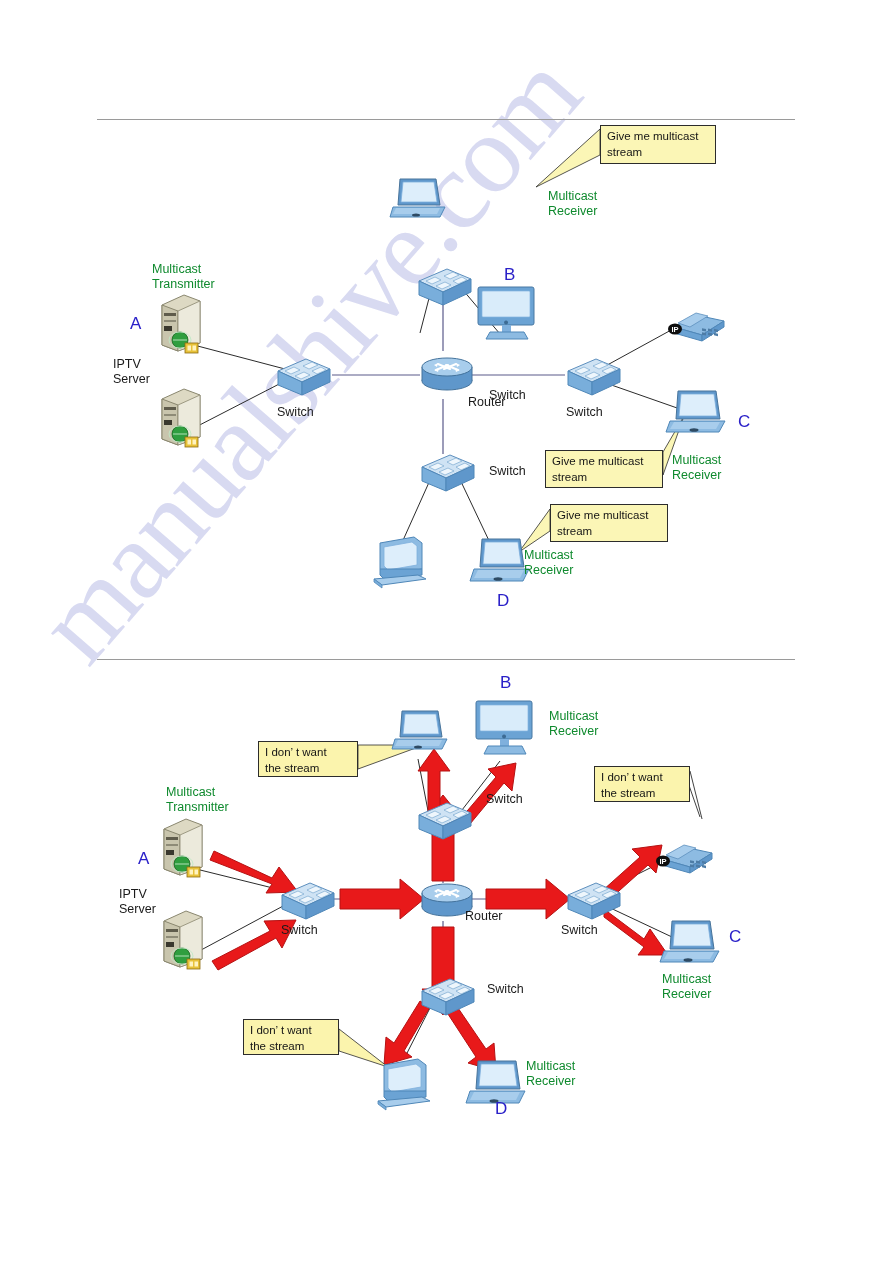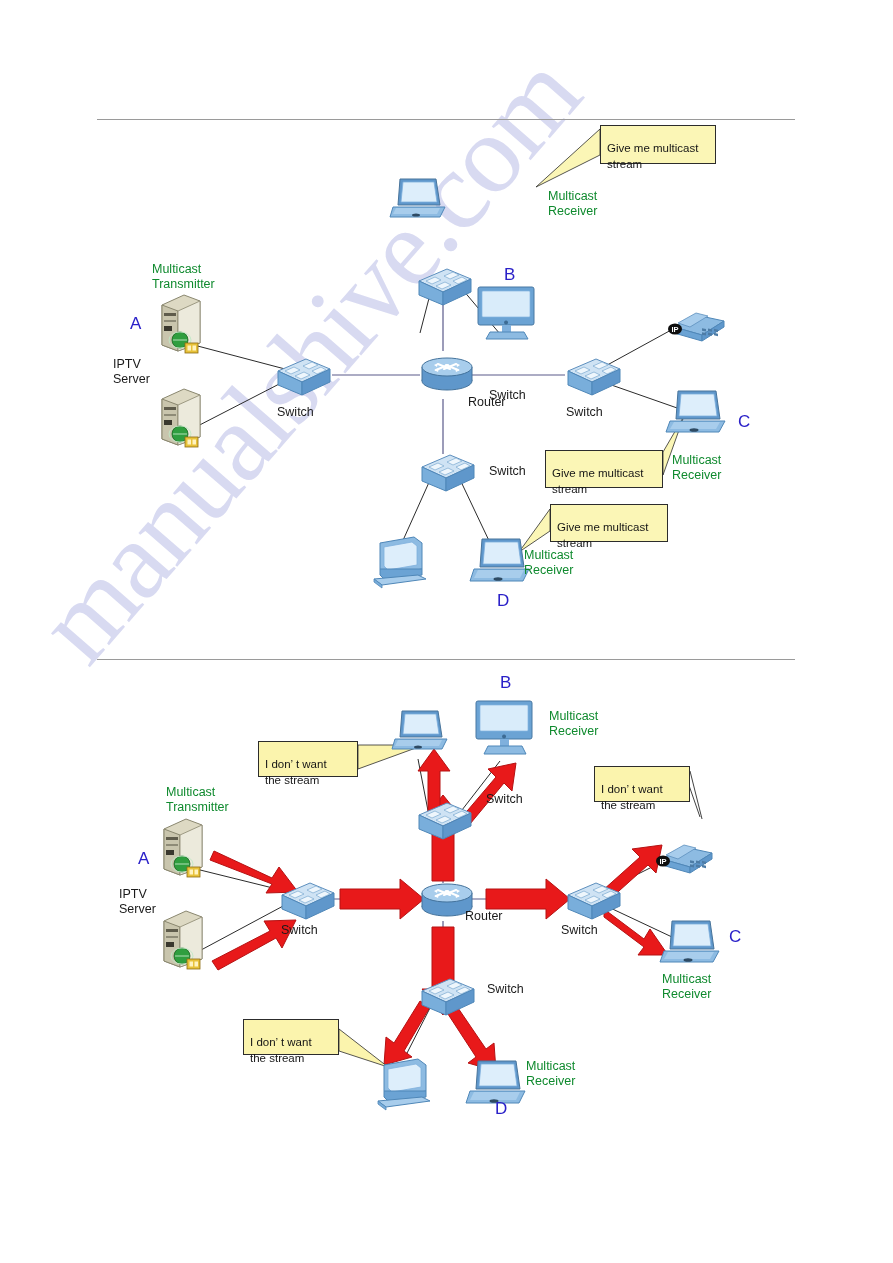--- a/index.html
+++ b/index.html
@@ -55,21 +55,21 @@
   .lbl.blue{color:#2a20c8;font-size:17px;font-weight:400;}
 
   
   .callout{
     position:absolute;z-index:7;
     background:#fbf6b6;
     border:1px solid #2c2c2c;
     color:#151515;
     font-size:11.5px;
     line-height:1.35;
-    padding:15px 5px 4px 6px;
+    padding:3px 5px 4px 6px;
     box-sizing:border-box;
     white-space:pre-line;
   }
   .callout.pale{background:#fbf4ad;}
 
   
   .icon{position:absolute;z-index:5;}
   .icon svg{display:block;overflow:visible;}
 </style>
 </head>

